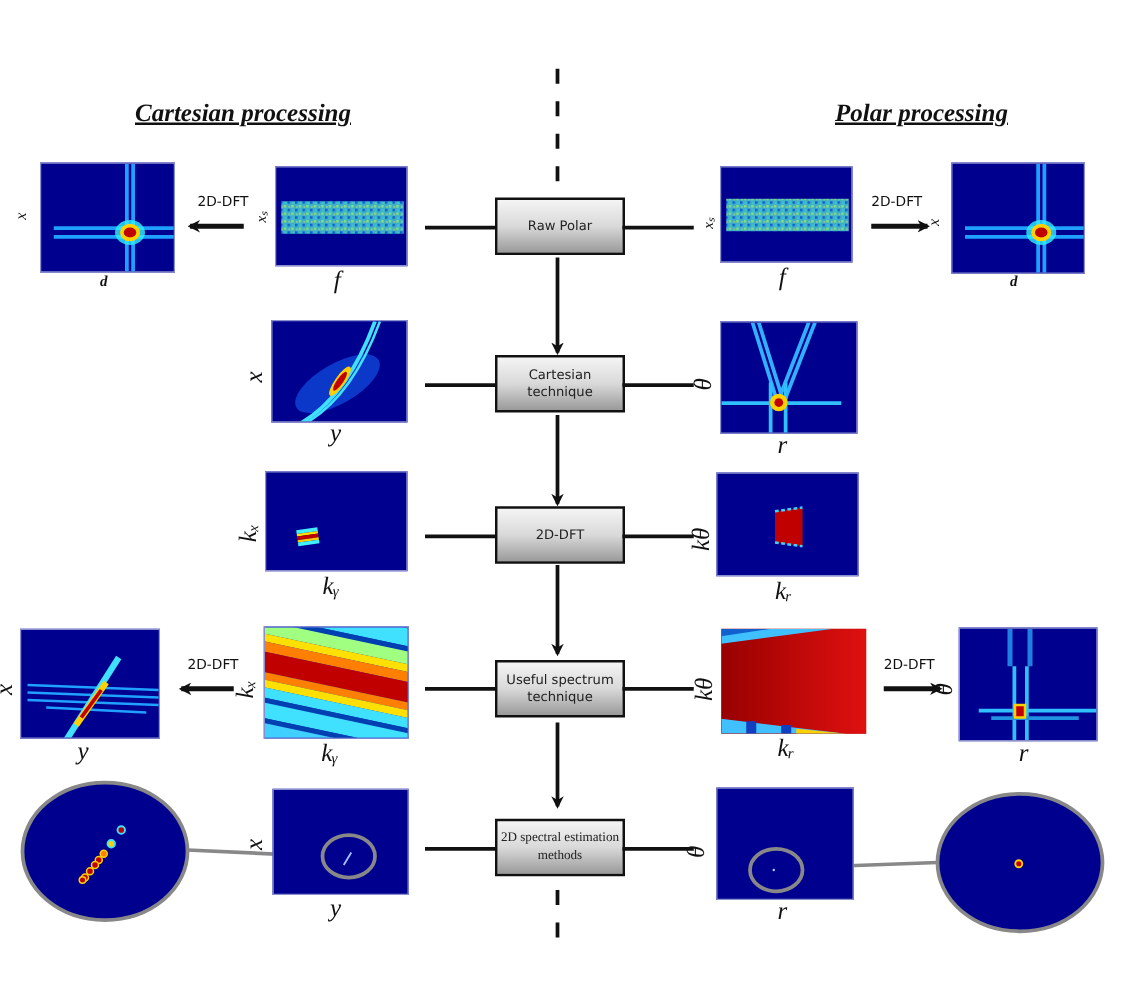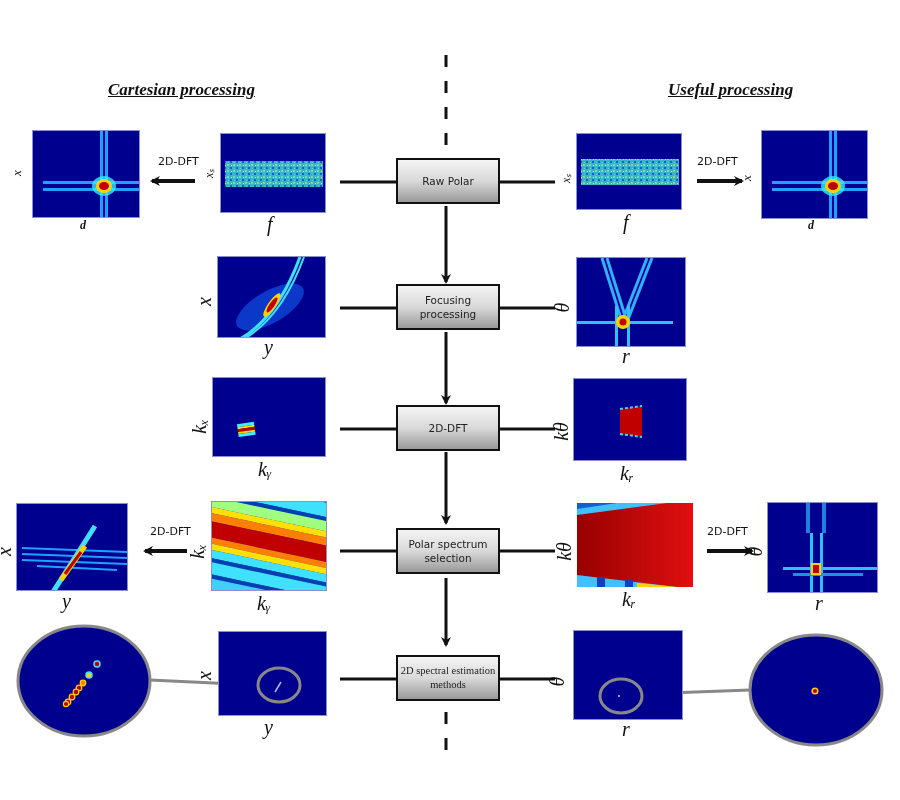--- a/index.html
+++ b/index.html
@@ -1,36 +1,36 @@
 <!DOCTYPE html>
 <html><head>
 <meta charset="utf-8">
 <style>
   html, body { margin: 0; padding: 0; background: #ffffff; }
   body { width: 900px; height: 800px; position: relative; overflow: hidden;
          font-family: "Liberation Sans", sans-serif; }
   .abs { position: absolute; }
   .heading { font-family: "Liberation Serif", serif; font-weight: bold; font-style: italic;
-             font-size: 17px; text-decoration: underline; color: #111; white-space: nowrap; }
+             font-size: 20px; text-decoration: underline; color: #111; white-space: nowrap; }
   .box { position: absolute; width: 104px; height: 46px; border: 2px solid #111;
          background: linear-gradient(#f4f4f4, #d9d9d9 50%, #9a9a9a);
          display: flex; align-items: center; justify-content: center; text-align: center;
          font-family: "DejaVu Sans", sans-serif; font-size: 10.5px; line-height: 1.35; color: #222;
          box-sizing: border-box; }
   .plot { position: absolute; background: #00008f; border: 1px solid #8a8fd0; box-sizing: border-box; overflow: hidden; }
   .axis { position: absolute; font-family: "Liberation Serif", serif; font-style: italic; color: #111; }
   .axis.y { transform: rotate(-90deg); transform-origin: center; }
   .dft { position: absolute; font-size: 11px; font-family: "DejaVu Sans", sans-serif; color: #111; }
   svg.overlay { position: absolute; left: 0; top: 0; }
 </style>
 </head>
 <body>
 
 <div class="abs heading" style="left:108px; top:80px;">Cartesian processing</div>
-<div class="abs heading" style="left:668px; top:80px;">Useful processing</div>
+<div class="abs heading" style="left:668px; top:80px;">Polar processing</div>
 
 <svg class="overlay" width="900" height="800">
   <defs>
     <marker id="ah" markerWidth="10" markerHeight="10" refX="8" refY="5" orient="auto" markerUnits="userSpaceOnUse">
       <path d="M0,0 L10,5 L0,10 L3,5 Z" fill="#111"></path>
     </marker>
   </defs>
 
   <line x1="446" y1="55" x2="446" y2="158" stroke="#111" stroke-width="3" stroke-dasharray="12,14"></line>
   <line x1="446" y1="712" x2="446" y2="760" stroke="#111" stroke-width="3" stroke-dasharray="12,14"></line>
@@ -54,23 +54,23 @@
   <line x1="195" y1="181" x2="152" y2="181" stroke="#111" stroke-width="4" marker-end="url(#ah)"></line>
   <line x1="697" y1="181" x2="742" y2="181" stroke="#111" stroke-width="4" marker-end="url(#ah)"></line>
   <line x1="187" y1="551" x2="145" y2="551" stroke="#111" stroke-width="4" marker-end="url(#ah)"></line>
   <line x1="707" y1="551" x2="752" y2="551" stroke="#111" stroke-width="4" marker-end="url(#ah)"></line>
 
   <line x1="150" y1="680" x2="256" y2="685" stroke="#888" stroke-width="3"></line>
   <line x1="641" y1="694" x2="750" y2="690" stroke="#888" stroke-width="3"></line>
 </svg>
 
 <div class="box" style="left:396px; top:158px;">Raw Polar</div>
-<div class="box" style="left:396px; top:284px;">Focusing processing</div>
+<div class="box" style="left:396px; top:284px;">Cartesian technique</div>
 <div class="box" style="left:396px; top:405px;">2D-DFT</div>
-<div class="box" style="left:396px; top:528px;">Polar spectrum selection</div>
+<div class="box" style="left:396px; top:528px;">Useful spectrum technique</div>
 <div class="box" style="left:396px; top:655px;font-family:Liberation Serif, serif;">2D spectral estimation methods</div>
 
 <div class="dft" style="left:158px; top:155px;">2D-DFT</div>
 <div class="dft" style="left:697px; top:155px;">2D-DFT</div>
 <div class="dft" style="left:150px; top:525px;">2D-DFT</div>
 <div class="dft" style="left:707px; top:525px;">2D-DFT</div>
 
 <div class="plot" style="left:32px; top:130px; width:108px; height:88px;">
   <svg width="108" height="88">
     <rect x="67" y="0" width="3" height="88" fill="#1fa0ff"></rect>

